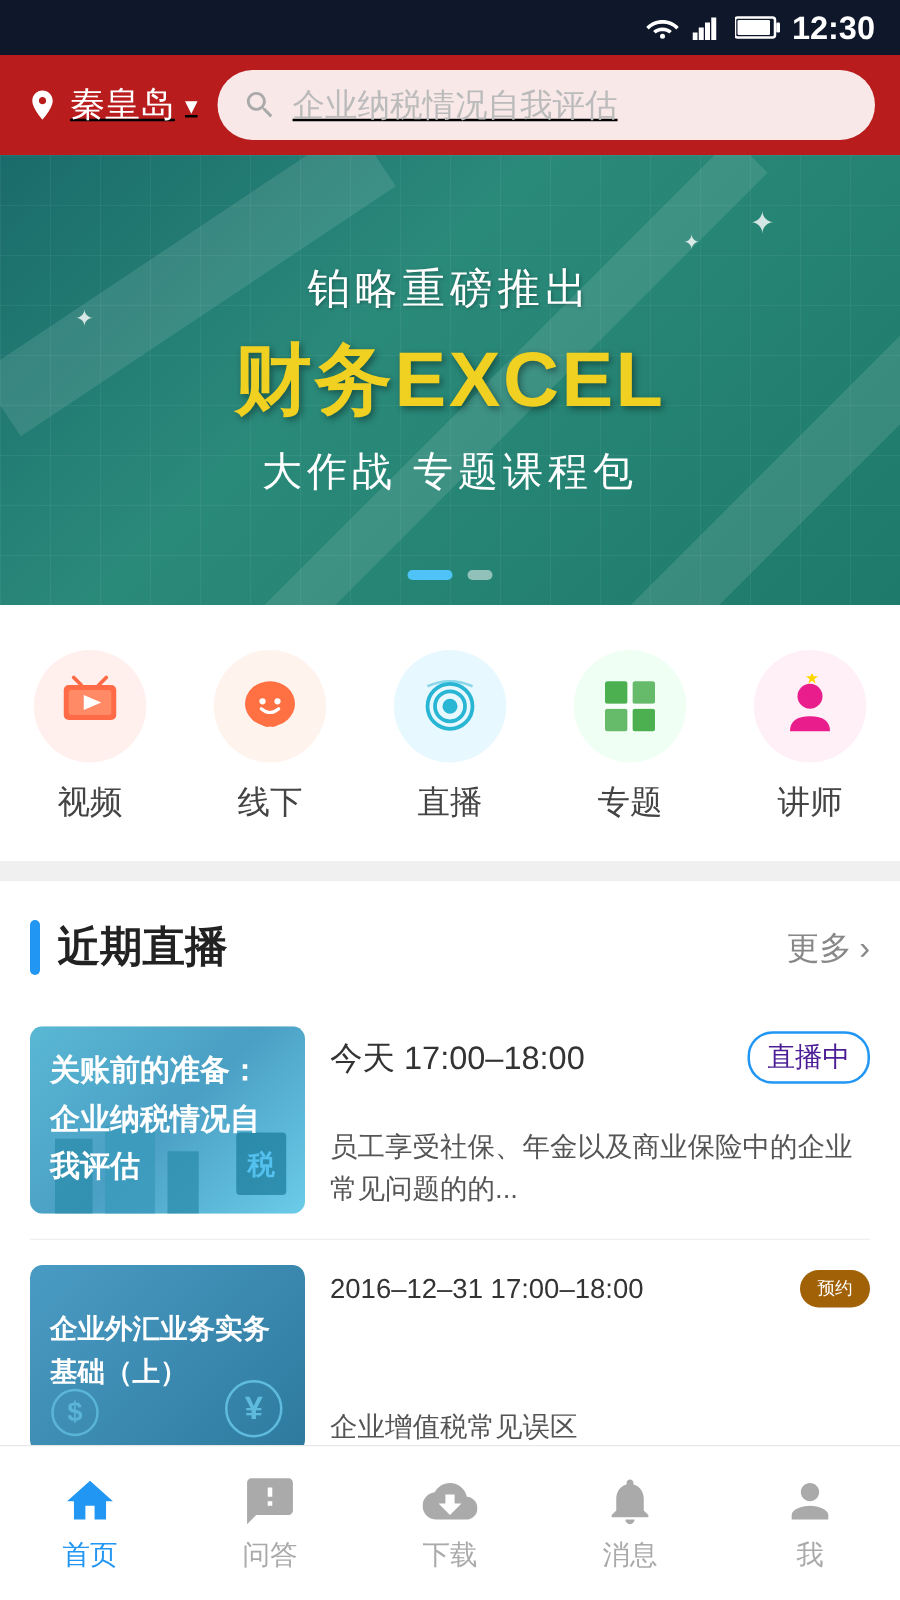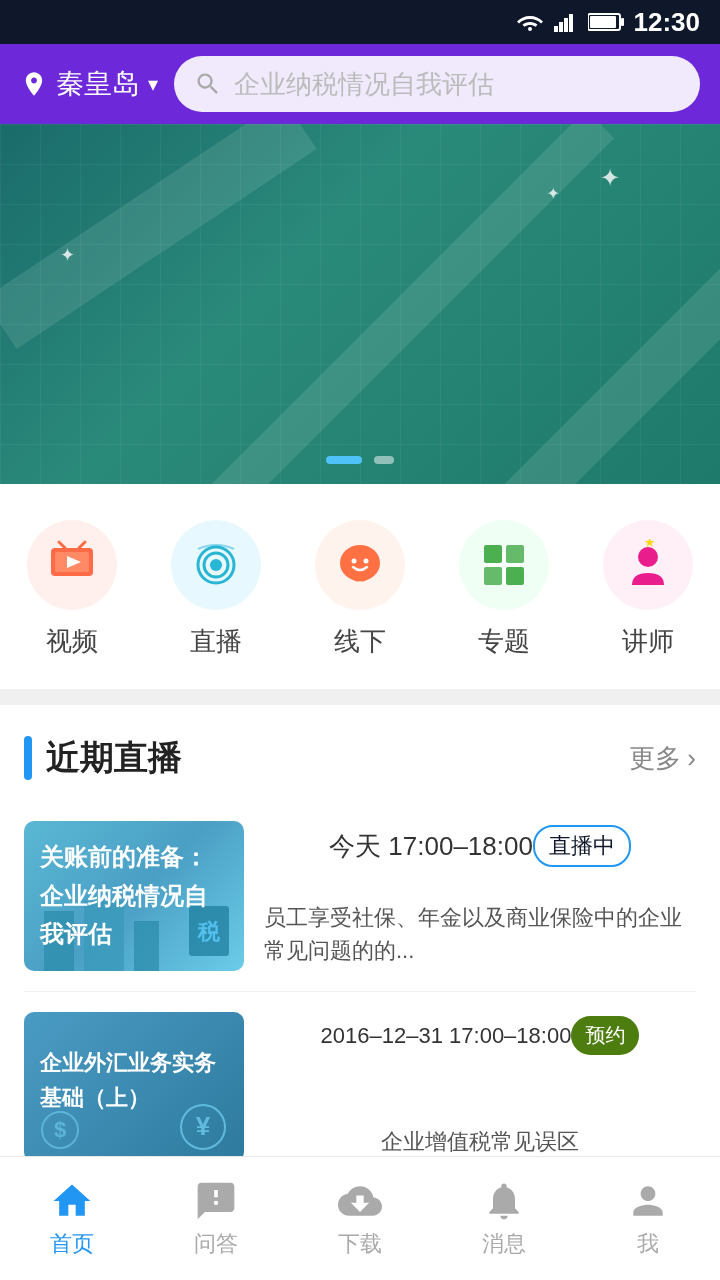--- a/index.html
+++ b/index.html
@@ -25,26 +25,27 @@
       font-weight: 600;
     }
     .status-icons {
       display: flex;
       align-items: center;
       gap: 10px;
     }
 
     
     .top-nav {
-      background: #6d28d9;
+      background: #b91c1c;
       height: 80px;
       display: flex;
       align-items: center;
       padding: 0 20px;
       gap: 16px;
+      text-decoration: underline;
     }
     .location-btn {
       display: flex;
       align-items: center;
       gap: 8px;
       color: white;
       font-size: 28px;
       white-space: nowrap;
     }
     .location-icon {
@@ -236,45 +237,44 @@
       line-height: 1.5;
       z-index: 2;
     }
 
     .live-info {
       flex: 1;
       display: flex;
       flex-direction: column;
       justify-content: space-between;
       padding: 4px 0;
-      align-items: center;
     }
     .live-time-row {
       display: flex;
       align-items: center;
       justify-content: space-between;
     }
     .live-time {
       font-size: 26px;
       color: #333;
     }
     .live-status-badge {
       border: 2px solid #2196f3;
       border-radius: 20px;
       padding: 4px 14px;
       font-size: 22px;
-      color: #0f172a;
+      color: #4c1d95;
     }
     .reserve-badge {
-      background: #4d7c0f;
+      background: #a16207;
       border: none;
       color: white;
       border-radius: 20px;
       padding: 6px 14px;
-      font-size: 20px;
+      font-size: 14px;
     }
     .live-desc {
       font-size: 22px;
       color: #555;
       line-height: 1.5;
       margin-top: 10px;
     }
 
     
     .bottom-nav {
@@ -372,20 +372,25 @@
   <svg style="position:absolute;top:0;left:0;width:100%;height:100%;opacity:0.1">
     <line x1="0" y1="200" x2="300" y2="0" stroke="white" stroke-width="60"></line>
     <line x1="200" y1="400" x2="600" y2="0" stroke="white" stroke-width="40"></line>
     <line x1="500" y1="400" x2="800" y2="100" stroke="white" stroke-width="50"></line>
   </svg>
 
   <span class="star" style="top:40px;right:100px;font-size:24px">✦</span>
   <span class="star" style="top:60px;right:160px;font-size:16px">✦</span>
   <span class="star" style="top:120px;left:60px;font-size:18px">✦</span>
 
+  <div class="banner-content">
+    <div class="banner-subtitle">铂略重磅推出</div>
+    <div class="banner-title">财务EXCEL</div>
+    <div class="banner-desc">大作战 专题课程包</div>
+  </div>
 
   <div class="banner-dots">
     <div class="banner-dot active"></div>
     <div class="banner-dot"></div>
   </div>
 </div>
 
 <div class="category-section">
   <div class="category-grid">
 
@@ -399,46 +404,46 @@
 
           <rect x="8" y="12" width="34" height="20" rx="2" fill="#ff8a65"></rect>
 
           <polygon points="20,16 20,28 34,22" fill="white"></polygon>
         </svg>
       </div>
       <span class="category-label">视频</span>
     </div>
 
     <div class="category-item">
+      <div class="category-icon-wrap icon-offline">
+        <svg width="52" height="52" viewBox="0 0 52 52">
+
+          <ellipse cx="26" cy="24" rx="20" ry="18" fill="#ff7043"></ellipse>
+          <path d="M16 38 Q22 44 26 42 Q30 44 36 38" fill="#ff7043"></path>
+
+          <circle cx="20" cy="22" r="2.5" fill="white"></circle>
+          <circle cx="32" cy="22" r="2.5" fill="white"></circle>
+          <path d="M19 28 Q26 34 33 28" fill="none" stroke="white" stroke-width="2.5" stroke-linecap="round"></path>
+        </svg>
+      </div>
+      <span class="category-label">线下</span>
+    </div>
+
+    <div class="category-item">
       <div class="category-icon-wrap icon-live">
         <svg width="52" height="52" viewBox="0 0 52 52">
 
           <circle cx="26" cy="26" r="18" fill="none" stroke="#29b6d4" stroke-width="3"></circle>
           <circle cx="26" cy="26" r="12" fill="none" stroke="#29b6d4" stroke-width="3"></circle>
           <circle cx="26" cy="26" r="6" fill="#29b6d4"></circle>
 
           <path d="M8 10 Q26 2 44 10" fill="none" stroke="#29b6d4" stroke-width="2" opacity="0.5"></path>
         </svg>
       </div>
       <span class="category-label">直播</span>
-    </div>
-
-    <div class="category-item">
-      <div class="category-icon-wrap icon-offline">
-        <svg width="52" height="52" viewBox="0 0 52 52">
-
-          <ellipse cx="26" cy="24" rx="20" ry="18" fill="#ff7043"></ellipse>
-          <path d="M16 38 Q22 44 26 42 Q30 44 36 38" fill="#ff7043"></path>
-
-          <circle cx="20" cy="22" r="2.5" fill="white"></circle>
-          <circle cx="32" cy="22" r="2.5" fill="white"></circle>
-          <path d="M19 28 Q26 34 33 28" fill="none" stroke="white" stroke-width="2.5" stroke-linecap="round"></path>
-        </svg>
-      </div>
-      <span class="category-label">线下</span>
     </div>
 
     <div class="category-item">
       <div class="category-icon-wrap icon-topic">
         <svg width="52" height="52" viewBox="0 0 52 52">
 
           <rect x="6" y="6" width="18" height="18" rx="2" fill="#4caf50"></rect>
           <rect x="28" y="6" width="18" height="18" rx="2" fill="#66bb6a"></rect>
           <rect x="6" y="28" width="18" height="18" rx="2" fill="#66bb6a"></rect>
           <rect x="28" y="28" width="18" height="18" rx="2" fill="#4caf50"></rect>

